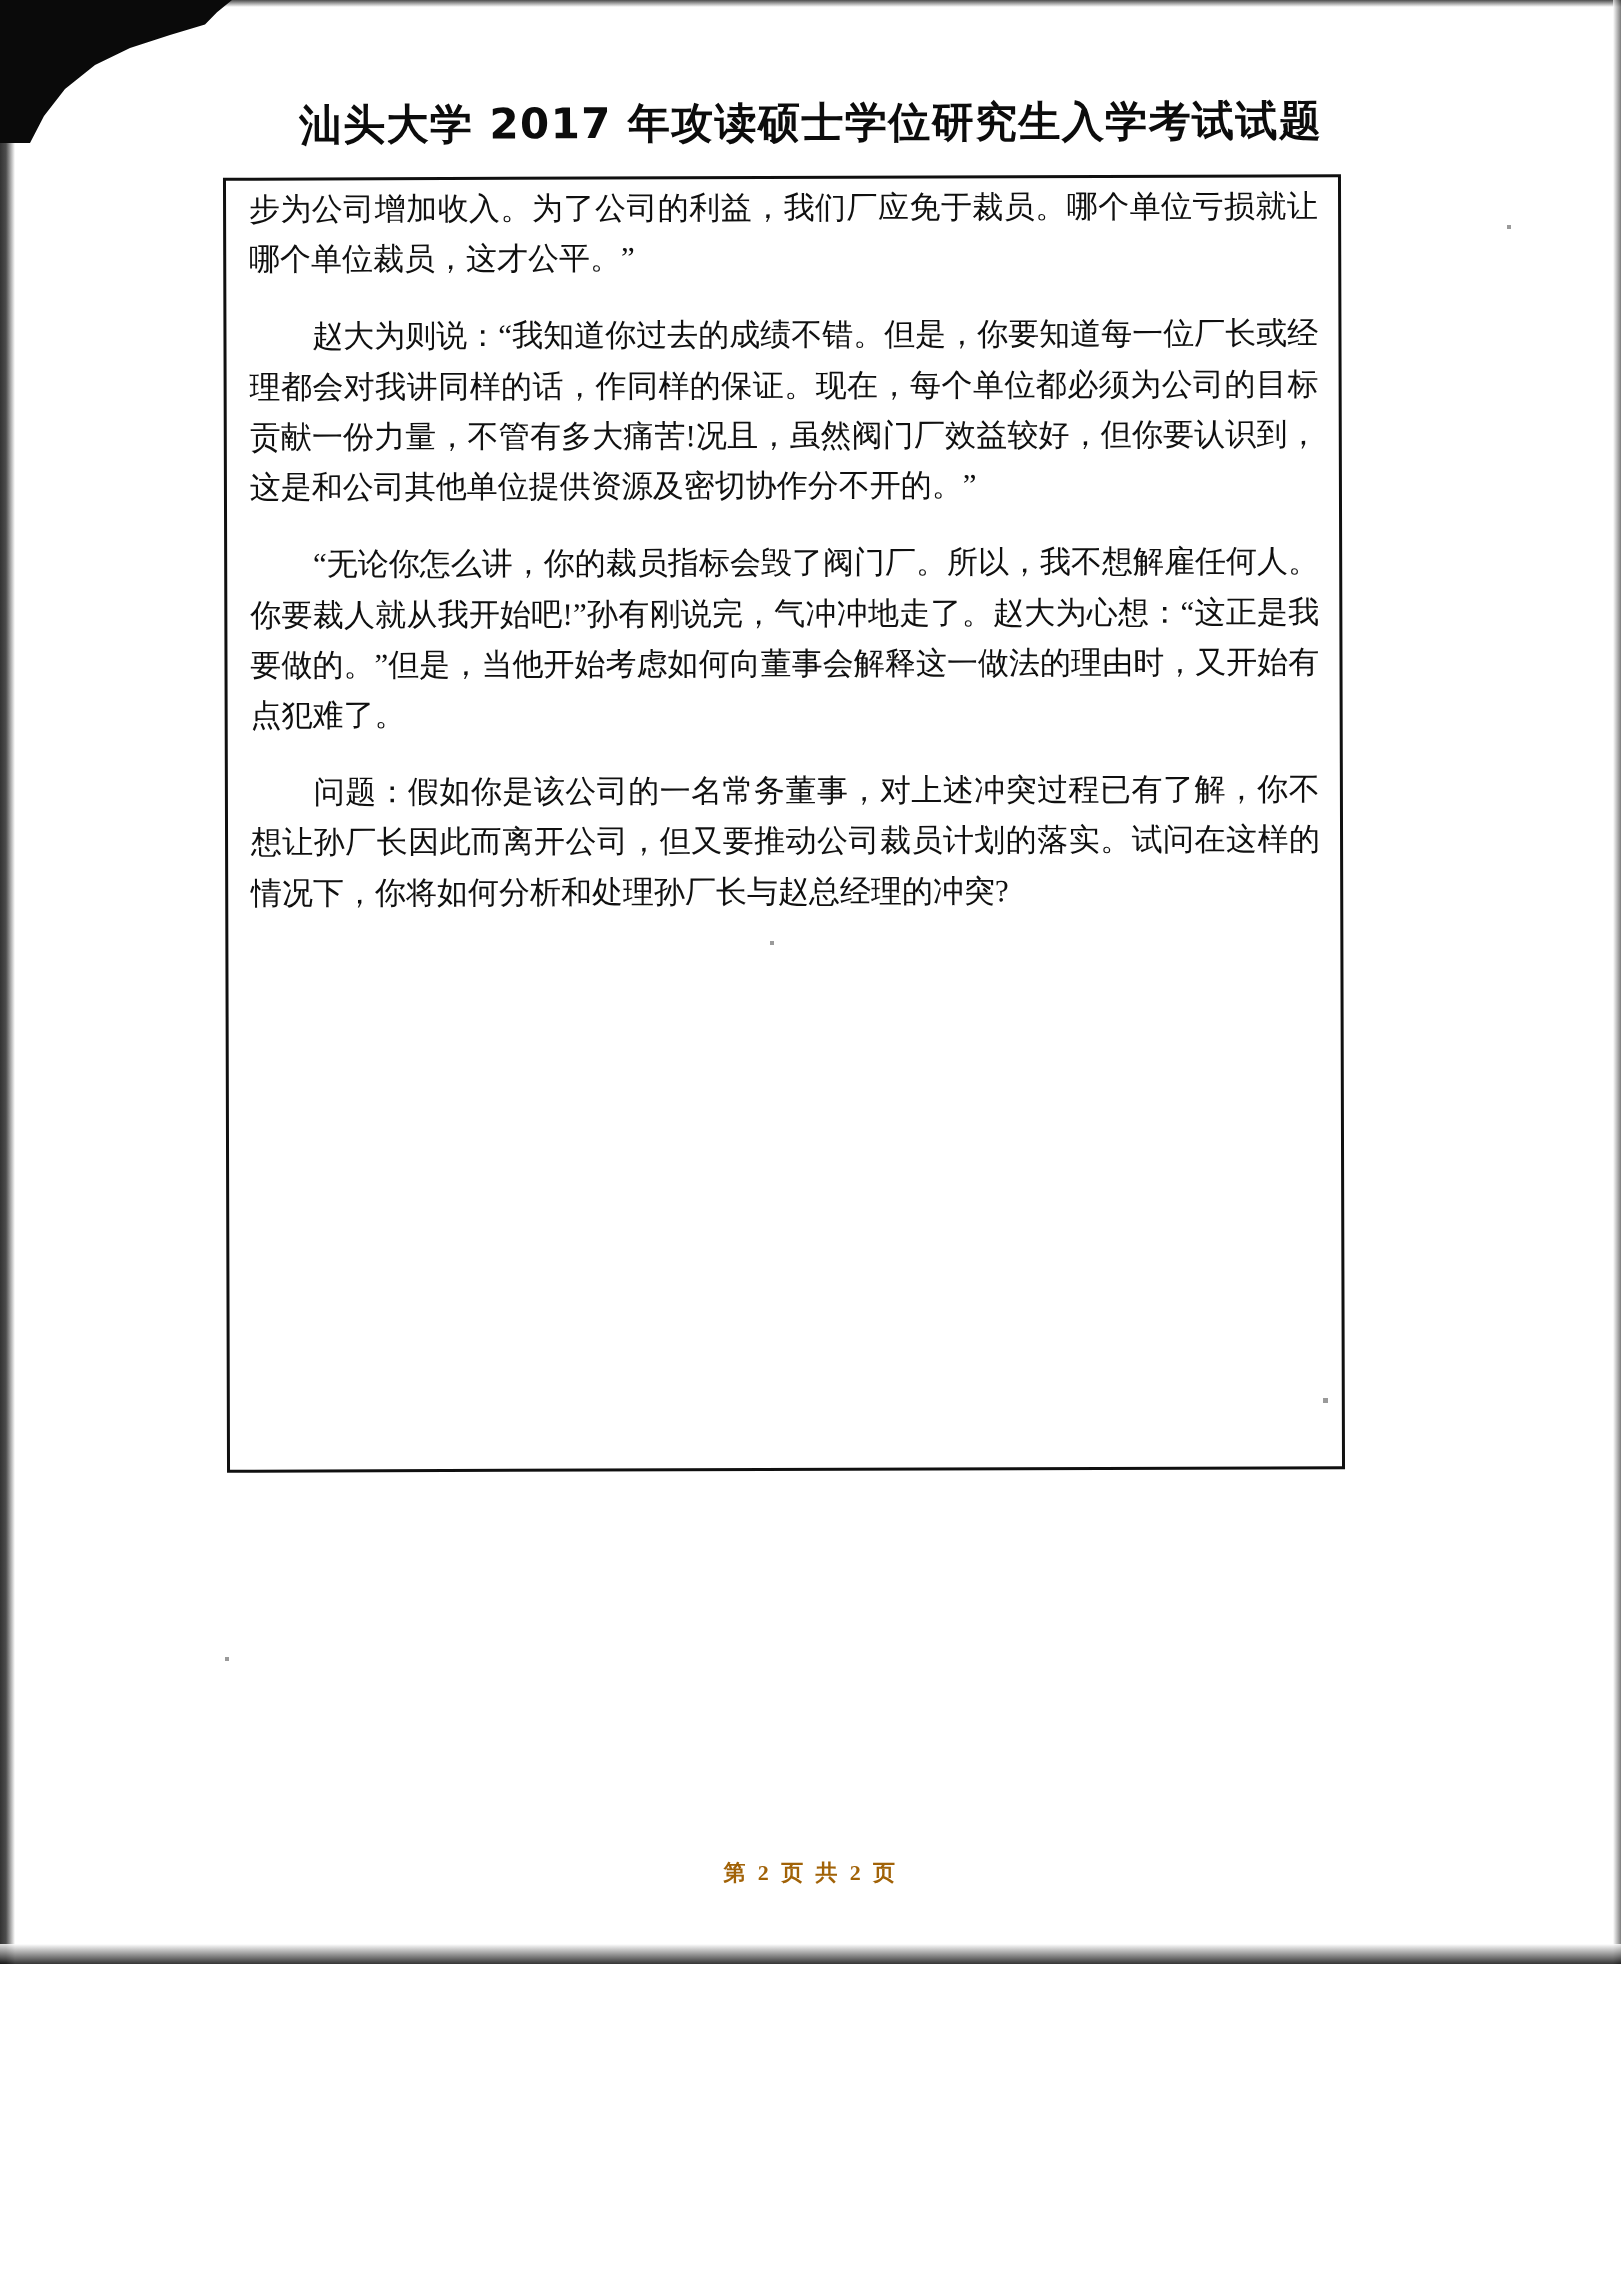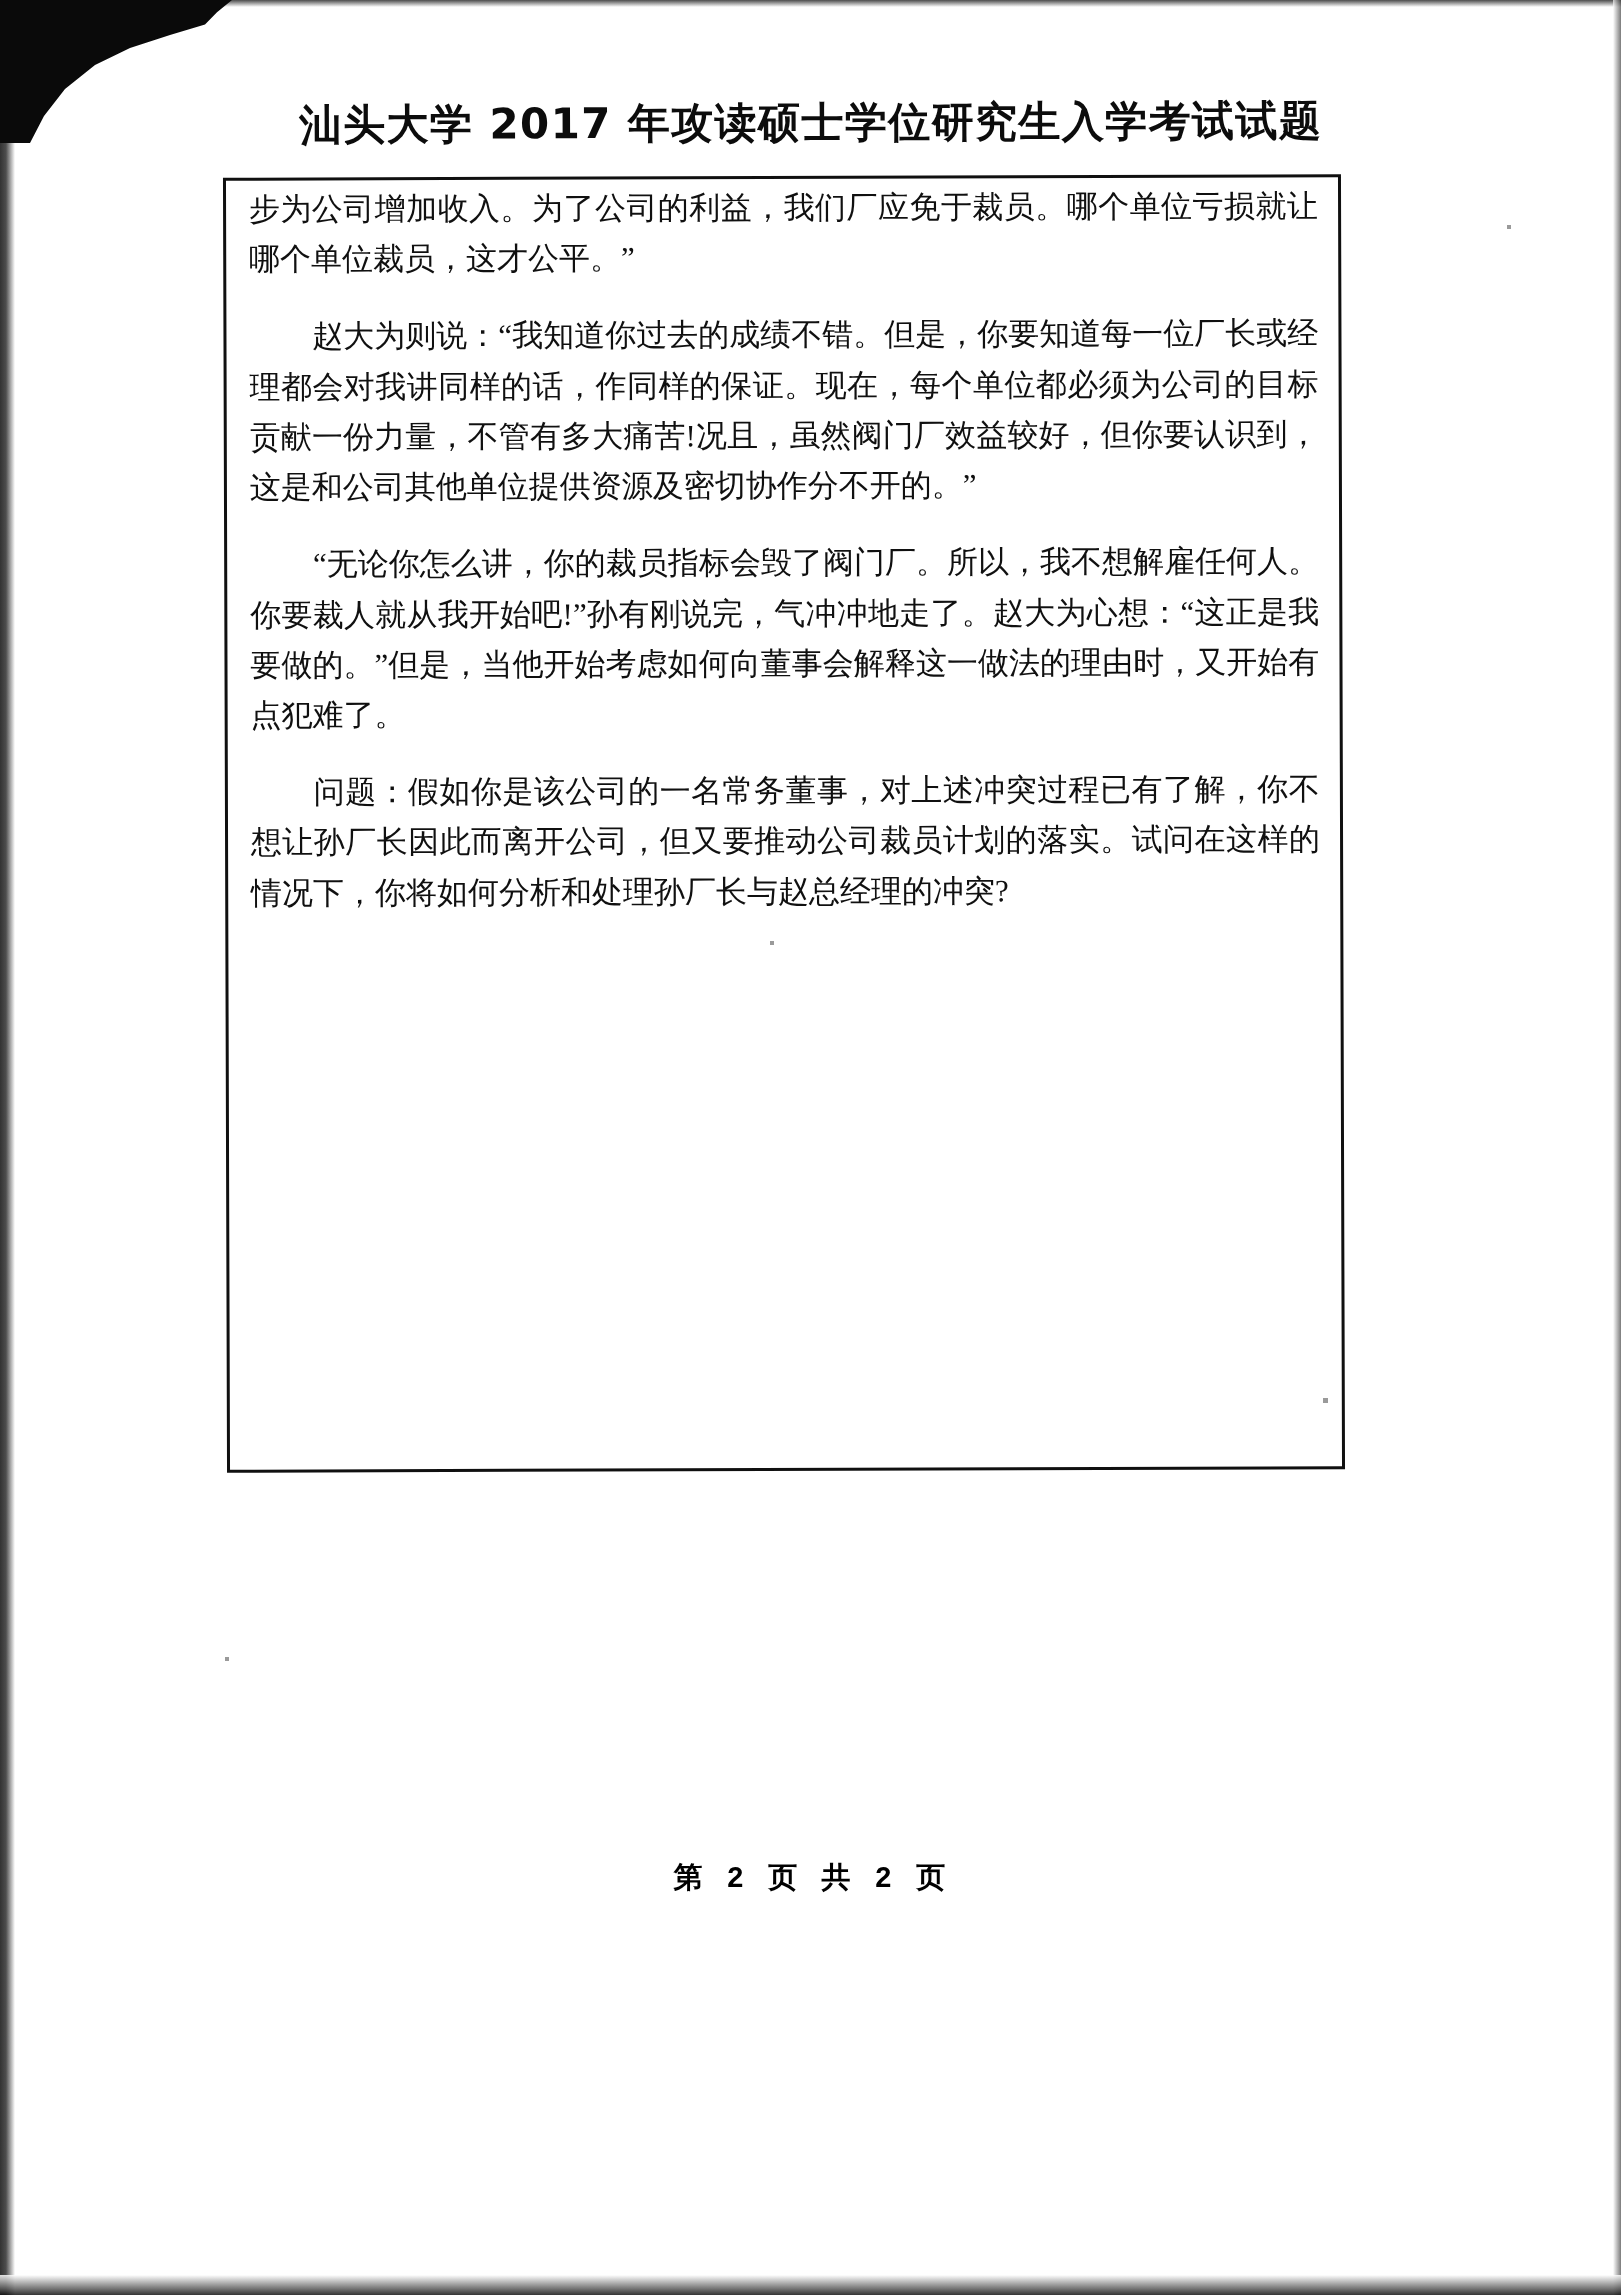--- a/index.html
+++ b/index.html
@@ -6,21 +6,21 @@
     margin: 0;
     padding: 0;
     background: #ffffff;
   }
   body {
     font-family: "Liberation Serif", "DejaVu Serif", serif;
   }
   .page {
     position: relative;
     width: 1622px;
-    height: 2295px;
+    height: 1964px;
     background: #ffffff;
     overflow: hidden;
   }
   
   .scan-corner {
     position: absolute;
     top: 0;
     left: 0;
     width: 232px;
     height: 143px;
@@ -120,25 +120,25 @@
     text-indent: 63px;
     font-weight: normal;
   }
 
   .page-footer {
     position: absolute;
     top: 1858px;
     left: 0;
     width: 1622px;
     text-align: center;
-    font-family: Liberation Mono, monospace;
+    font-family: Liberation Serif, serif;
     font-weight: bold;
-    font-size: 29px;
+    font-size: 22px;
     letter-spacing: 3.4px;
-    color: #000000;
+    color: #a16207;
   }
 
   
   .speck {
     position: absolute;
     background: #9a9a9a;
     z-index: 3;
   }
 </style>
 </head>

